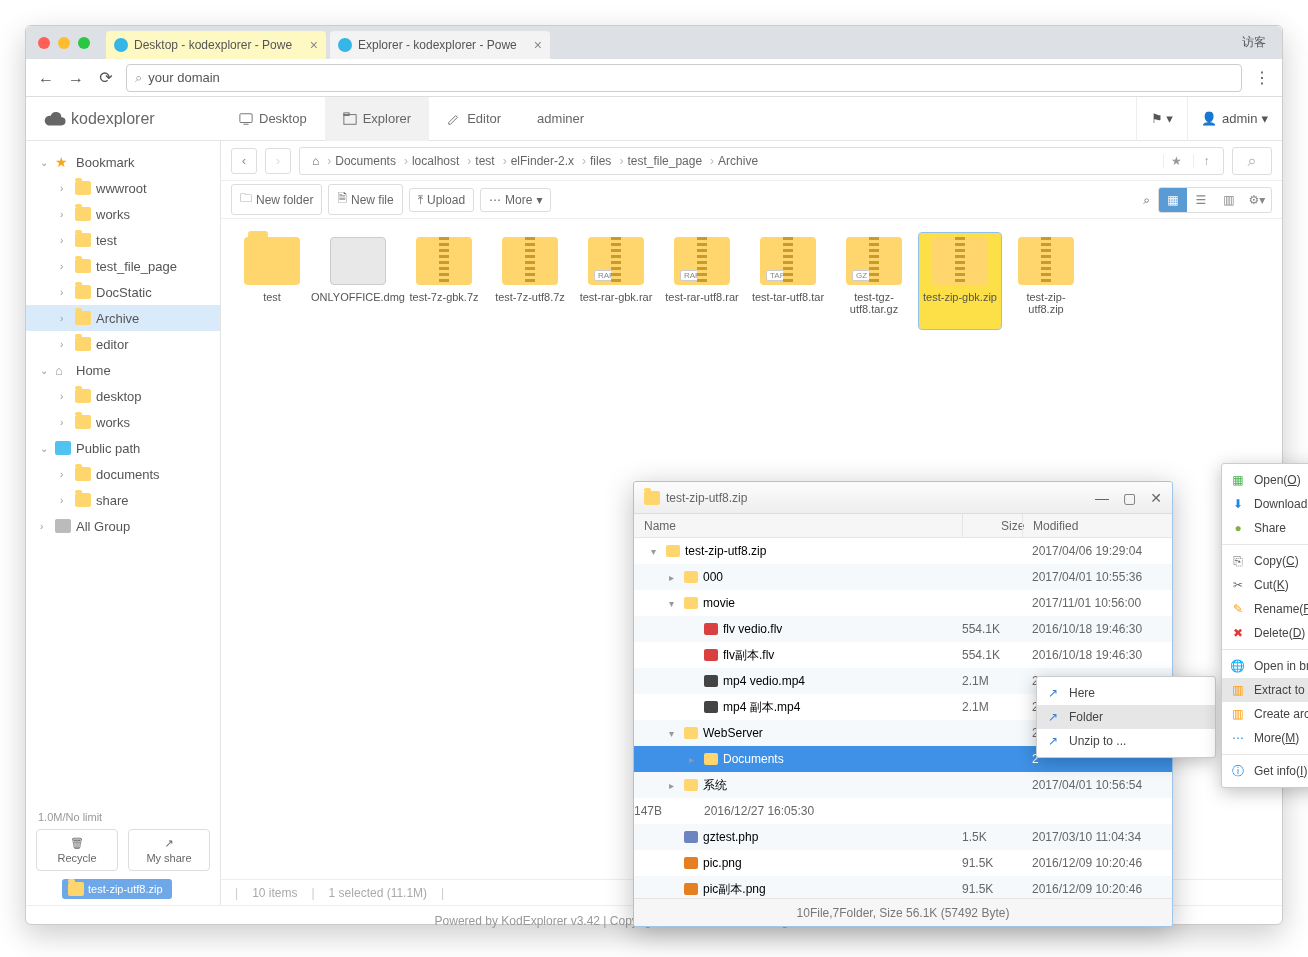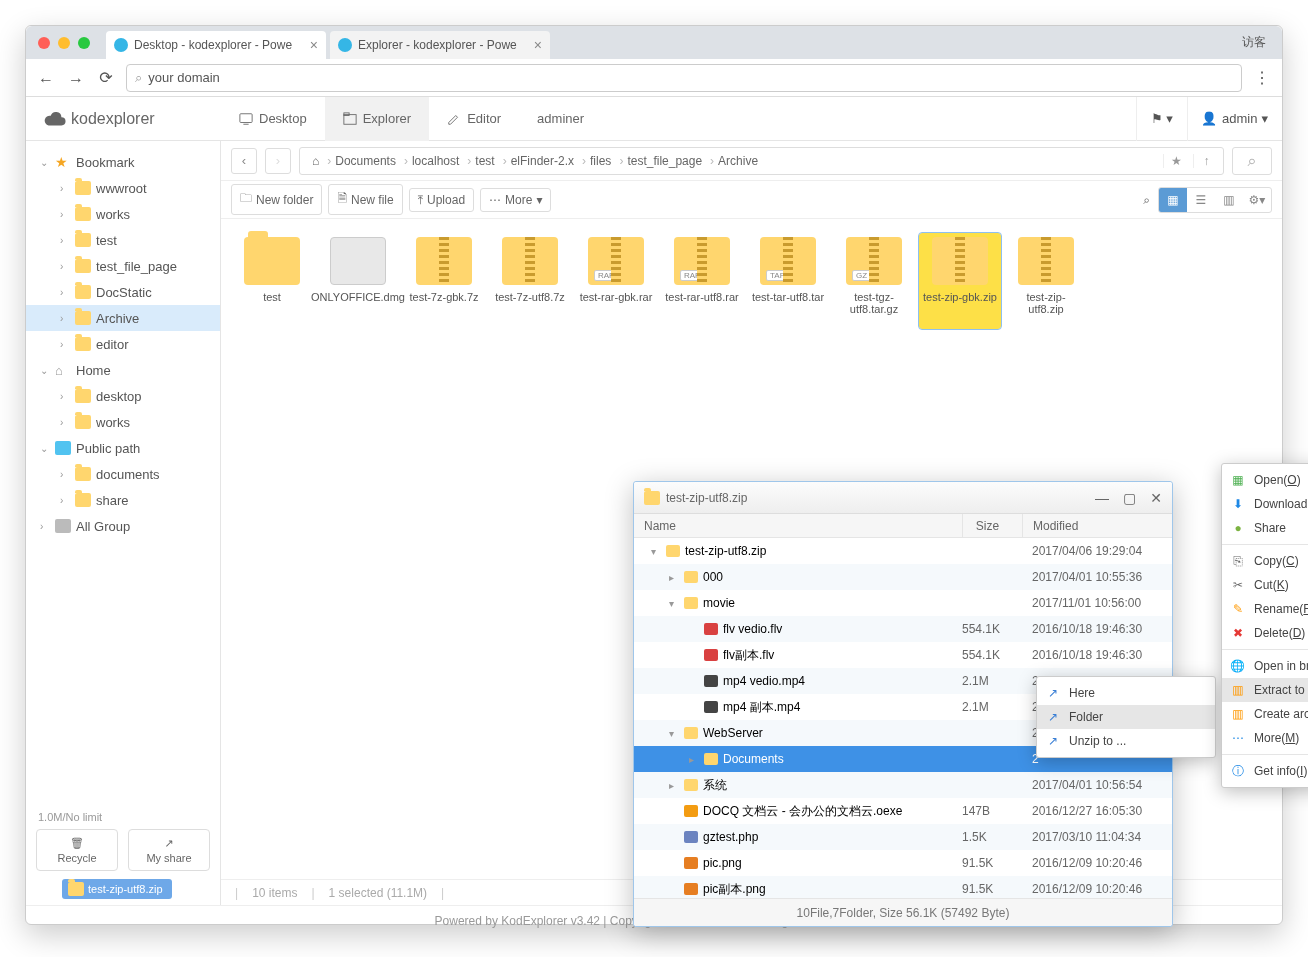--- a/index.html
+++ b/index.html
@@ -5,21 +5,21 @@
 * { box-sizing: border-box; margin: 0; padding: 0; font-family: -apple-system, "Helvetica Neue", Arial, sans-serif; }
 body { background: #fff; width: 1308px; height: 957px; overflow: hidden; }
 
 
 .browser-chrome { border: 1px solid #ccc; border-radius: 6px; margin: 25px; box-shadow: 0 10px 30px rgba(0,0,0,.2); height: 900px; background: #fff; position: relative; }
 .tabstrip { background: #dde1e6; height: 33px; display: flex; align-items: flex-end; padding-left: 80px; border-radius: 6px 6px 0 0; position: relative; }
 .traffic { position: absolute; left: 12px; top: 11px; display: flex; gap: 8px; }
 .traffic span { width: 12px; height: 12px; border-radius: 50%; display: block; }
 .tl-red { background: #ff5f57; } .tl-yel { background: #ffbd2e; } .tl-grn { background: #28c940; }
 .tab { background: #f3f3f3; height: 28px; width: 220px; display: flex; align-items: center; padding: 0 8px; font-size: 12px; color: #555; border-radius: 4px 4px 0 0; margin-right: 4px; position: relative; }
-.tab.inactive { background: #ffffff; }
+.tab.inactive { background: #fef9c3; }
 .tab .favicon { width: 14px; height: 14px; border-radius: 50%; background: #35b6e6; margin-right: 6px; flex-shrink:0; }
 .tab .close { margin-left: auto; color: #888; font-size: 14px; }
 .guest { position: absolute; right: 16px; top: 8px; font-size: 12px; color: #555; }
 .nav-row { height: 38px; display: flex; align-items: center; padding: 0 10px; gap: 10px; border-bottom: 1px solid #ddd; background: #fff; }
 .nav-btn { color: #555; font-size: 16px; width: 20px; text-align: center; }
 .addr { flex: 1; border: 1px solid #ccc; border-radius: 4px; height: 28px; display: flex; align-items: center; padding: 0 8px; font-size: 13px; color: #555; }
 .more-dots { width: 20px; text-align: center; color: #555; font-size: 16px; }
 
 
 .app-hdr { height: 44px; display: flex; align-items: center; border-bottom: 1px solid #e5e5e5; }
@@ -86,21 +86,21 @@
 
 .status { position:absolute; bottom:0; left:0; right:0; height:26px; border-top:1px solid #eee; font-size:12px; color:#aaa; display:flex; align-items:center; padding:0 14px; gap:14px;}
 
 
 .preview { position:absolute; left:412px; top:340px; width:540px; background:#fff; border:1px solid #9fc6ea; border-radius:3px; box-shadow:0 6px 28px rgba(0,0,0,.25); font-size:12px; z-index:5;}
 .pv-title { height:32px; background:linear-gradient(#fcfcfc,#eee); border-bottom:1px solid #ddd; display:flex; align-items:center; padding:0 10px; color:#666; border-radius:3px 3px 0 0;}
 .pv-title .fi { margin-right:6px;}
 .pv-ctrls { margin-left:auto; display:flex; gap:14px; color:#666; font-size:14px;}
 .pv-cols { display:flex; height:24px; background:#f6f6f6; border-bottom:1px solid #e5e5e5; color:#666;}
 .pv-cols span:nth-child(1){flex:1; padding-left:10px; line-height:24px;}
-.pv-cols span:nth-child(2){width:60px; text-align:center; padding-right:10px; line-height:24px; border-left:1px solid #e5e5e5;}
+.pv-cols span:nth-child(2){width:60px; text-align:left; padding-right:10px; line-height:24px; border-left:1px solid #e5e5e5;padding-left:38px;}
 .pv-cols span:nth-child(3){width:150px; padding-left:10px; line-height:24px; border-left:1px solid #e5e5e5;}
 .pv-list { max-height:360px; overflow:hidden;}
 .pv-row { display:flex; height:26px; align-items:center; }
 .pv-row:nth-child(even){background:#f5f9fc;}
 .pv-row .nm { flex:1; padding-left:10px; display:flex; align-items:center; gap:5px;}
 .pv-row .sz { width:60px; text-align:left; padding-right:10px; color:#666;}
 .pv-row .md { width:150px; padding-left:10px; color:#666;}
 .pv-row.sel-row { background:#3e91e6 !important; color:#fff; }
 .pv-row.sel-row .sz, .pv-row.sel-row .md { color:#fff; }
 .indent0{padding-left:2px;} .indent1{padding-left:20px;} .indent2{padding-left:40px;}
@@ -506,26 +506,20 @@
               <div class="nm">
                 <span class="indent1"></span>
                 <span style="width:10px;color:#999;font-size:10px">▸</span>
                 <span class="file-ico fc-folder"></span>
                 <span>系统</span>
               </div>
               <div class="sz"></div>
               <div class="md">2017/04/01 10:56:54</div>
             </div>
             <div class="pv-row">
-              <div class="nm">
-                <span class="indent1"></span>
-                <span style="width:10px;color:#999;font-size:10px"></span>
-                <span class="file-ico fc-doc"></span>
-                <span>DOCQ 文档云 - 会办公的文档云.oexe</span>
-              </div>
               <div class="sz">147B</div>
               <div class="md">2016/12/27 16:05:30</div>
             </div>
             <div class="pv-row">
               <div class="nm">
                 <span class="indent1"></span>
                 <span style="width:10px;color:#999;font-size:10px"></span>
                 <span class="file-ico fc-php"></span>
                 <span>gztest.php</span>
               </div>

